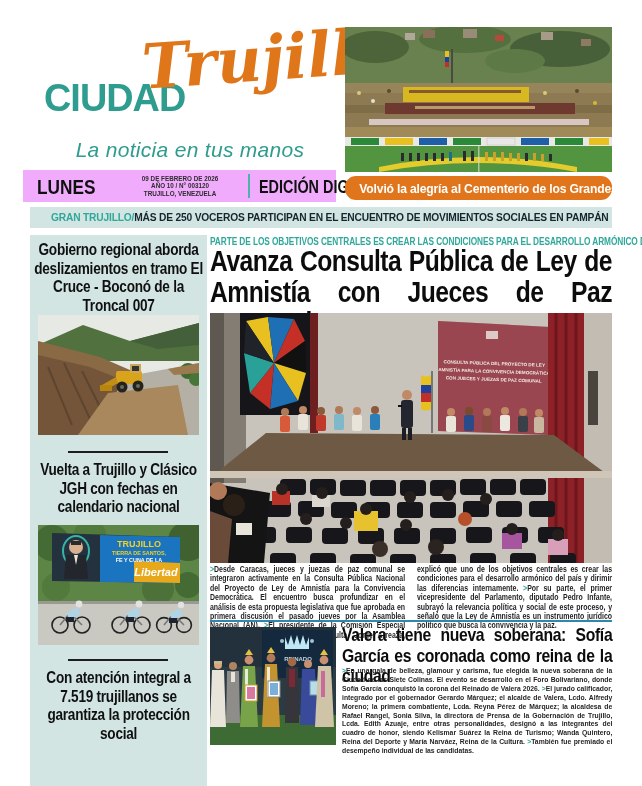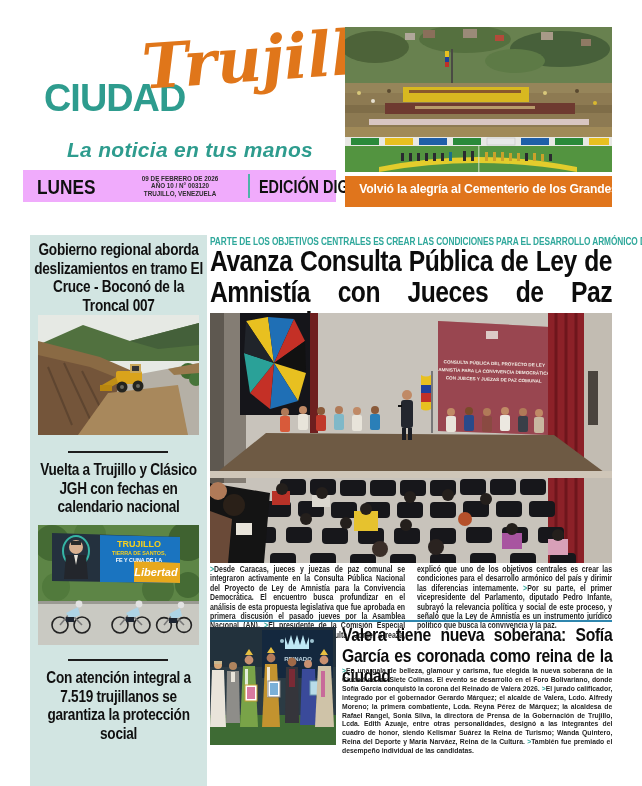--- a/index.html
+++ b/index.html
@@ -5,32 +5,32 @@
   html,body{margin:0;padding:0;background:#ffffff;}
   .page{position:relative;width:642px;height:786px;background:#fff;overflow:hidden;
         font-family:"Liberation Sans",sans-serif;-webkit-font-smoothing:antialiased;}
   .abs{position:absolute;}
   
   .brand-ciudad{left:44px;top:76px;font-size:39px;font-weight:800;color:#2E9C8E;
                 letter-spacing:-1px;transform:scaleX(.97);transform-origin:0 0;}
   .brand-trujillo{left:142px;top:22px;font-family:"DejaVu Serif",serif;font-style:italic;
                   font-weight:700;font-size:62px;color:#E0761A;transform:rotate(-4deg);}
   .tagline{left:40px;top:138px;width:300px;text-align:center;font-size:21px;font-style:italic;
-           font-weight:700;color:#2E9C8E;letter-spacing:.3px;}
+           font-weight:400;color:#2E9C8E;letter-spacing:.3px;}
   
   .datebar{left:23px;top:170px;width:313px;height:32px;background:#f0abfc;}
   .day{position:absolute;left:14px;top:5px;font-size:21px;font-weight:800;color:#101010;
        transform:scaleX(.82);transform-origin:0 0;letter-spacing:0;}
   .datestack{position:absolute;left:92px;top:5px;width:130px;text-align:center;
              font-size:6.3px;line-height:7.4px;font-weight:700;color:#2c2c2c;}
   .datebar-divider{position:absolute;left:225px;top:4px;width:2px;height:24px;background:#4DB3A8;}
   .edition{position:absolute;left:236px;top:7px;font-size:18px;font-weight:800;color:#101010;
            transform:scaleX(.8);transform-origin:0 0;white-space:nowrap;}
   
-  .oband{left:345px;top:176px;width:267px;height:31px;background:#E0751C;text-align:center;}
+  .oband{left:345px;top:176px;width:267px;height:24px;background:#E0751C;text-align:center;border-radius:11px;}
   .oband span{display:inline-block;margin-top:5px;font-size:13.5px;font-weight:800;color:#fff;
               white-space:nowrap;transform:scaleX(.9);transform-origin:50% 0;letter-spacing:-0.2px;}
   
   .ticker{left:30px;top:207px;width:582px;height:21px;background:#D2E5E2;text-align:center;}
   .ticker .in{display:inline-block;margin-top:4px;font-size:11px;font-weight:800;white-space:nowrap;
               transform:scaleX(.93);transform-origin:50% 0;letter-spacing:-0.2px;}
   .ticker .lbl{color:#2FA89B;}
   .ticker .txt{color:#16242E;}
   
   .sidebar{left:30px;top:235px;width:177px;height:576px;background:#D2E5E2;}
@@ -153,20 +153,25 @@
       <div>TRUJILLO, VENEZUELA</div>
     </div>
     <div class="datebar-divider"></div>
     <div class="edition">EDICIÓN DIGITAL</div>
   </div>
 
   <div class="abs oband">
     <span>Volvió la alegría al Cementerio de los Grandes</span>
   </div>
 
+  <div class="abs ticker">
+    <span class="in">
+      <span class="lbl">GRAN TRUJILLO/</span><span class="txt">MÁS DE 250 VOCEROS PARTICIPAN EN EL ENCUENTRO DE MOVIMIENTOS SOCIALES EN PAMPÁN</span>
+    </span>
+  </div>
 
   <div class="abs sidebar">
     <div class="sb-h" style="top:6px">Gobierno regional aborda deslizamientos en tramo El Cruce - Boconó de la Troncal 007</div>
 
     <svg class="sb-photo" style="top:80px" viewBox="0 0 161 120">
       <rect width="161" height="120" fill="#e6e9e4"></rect>
       <polygon points="0,30 45,10 92,26 161,8 161,46 0,46" fill="#51713f"></polygon>
       <polygon points="92,26 161,8 161,30 120,34" fill="#44603a"></polygon>
       <polygon points="0,26 62,42 108,62 70,120 0,120" fill="#8a6a44"></polygon>
       <polygon points="0,40 52,52 92,68 52,120 0,120" fill="#74553a"></polygon>

